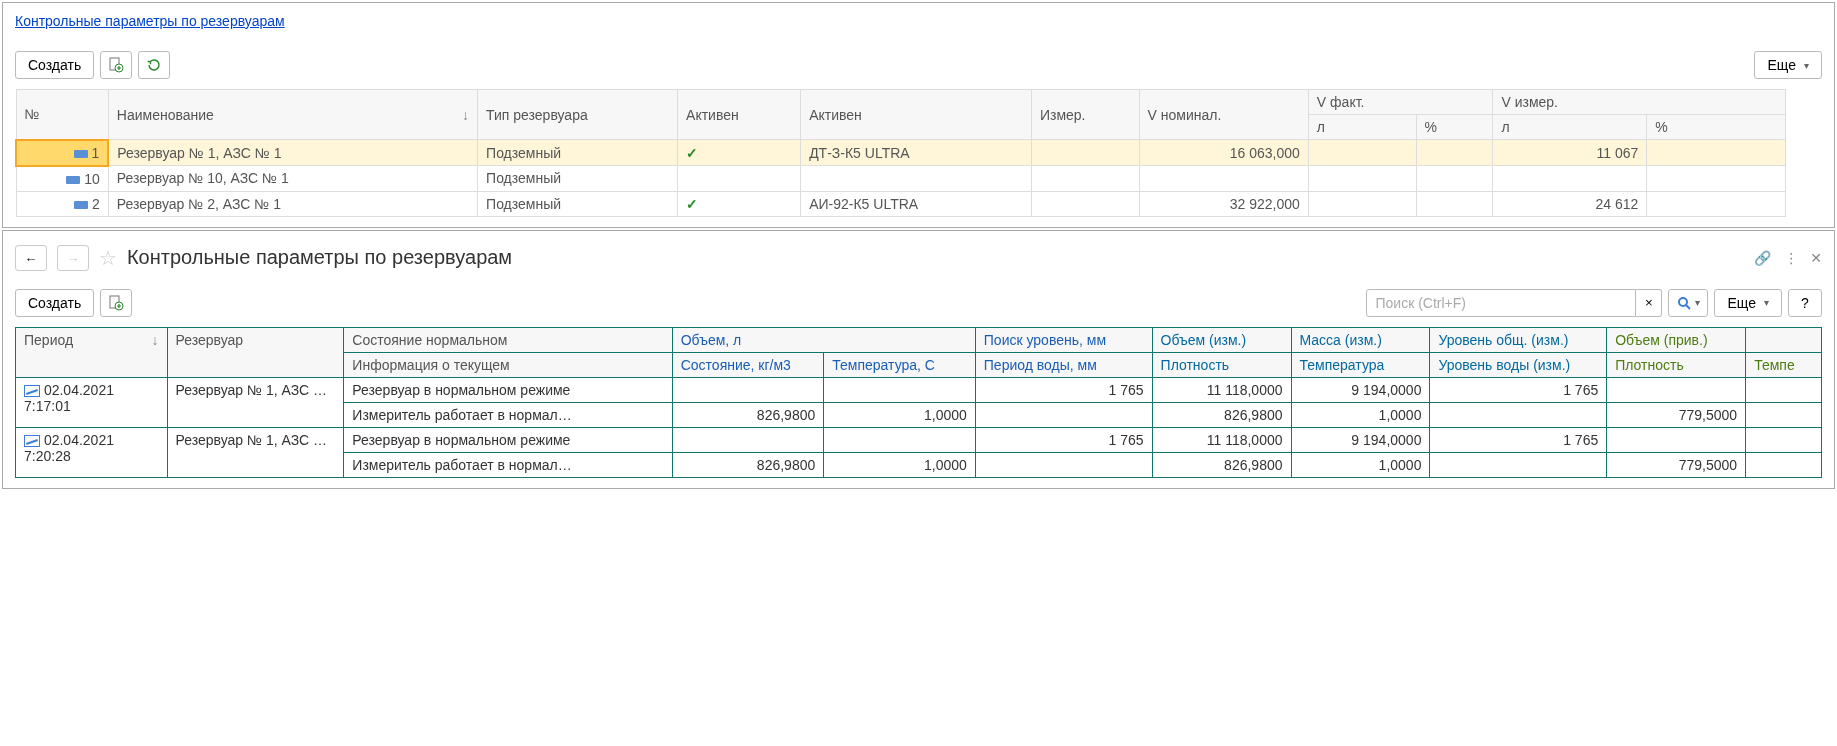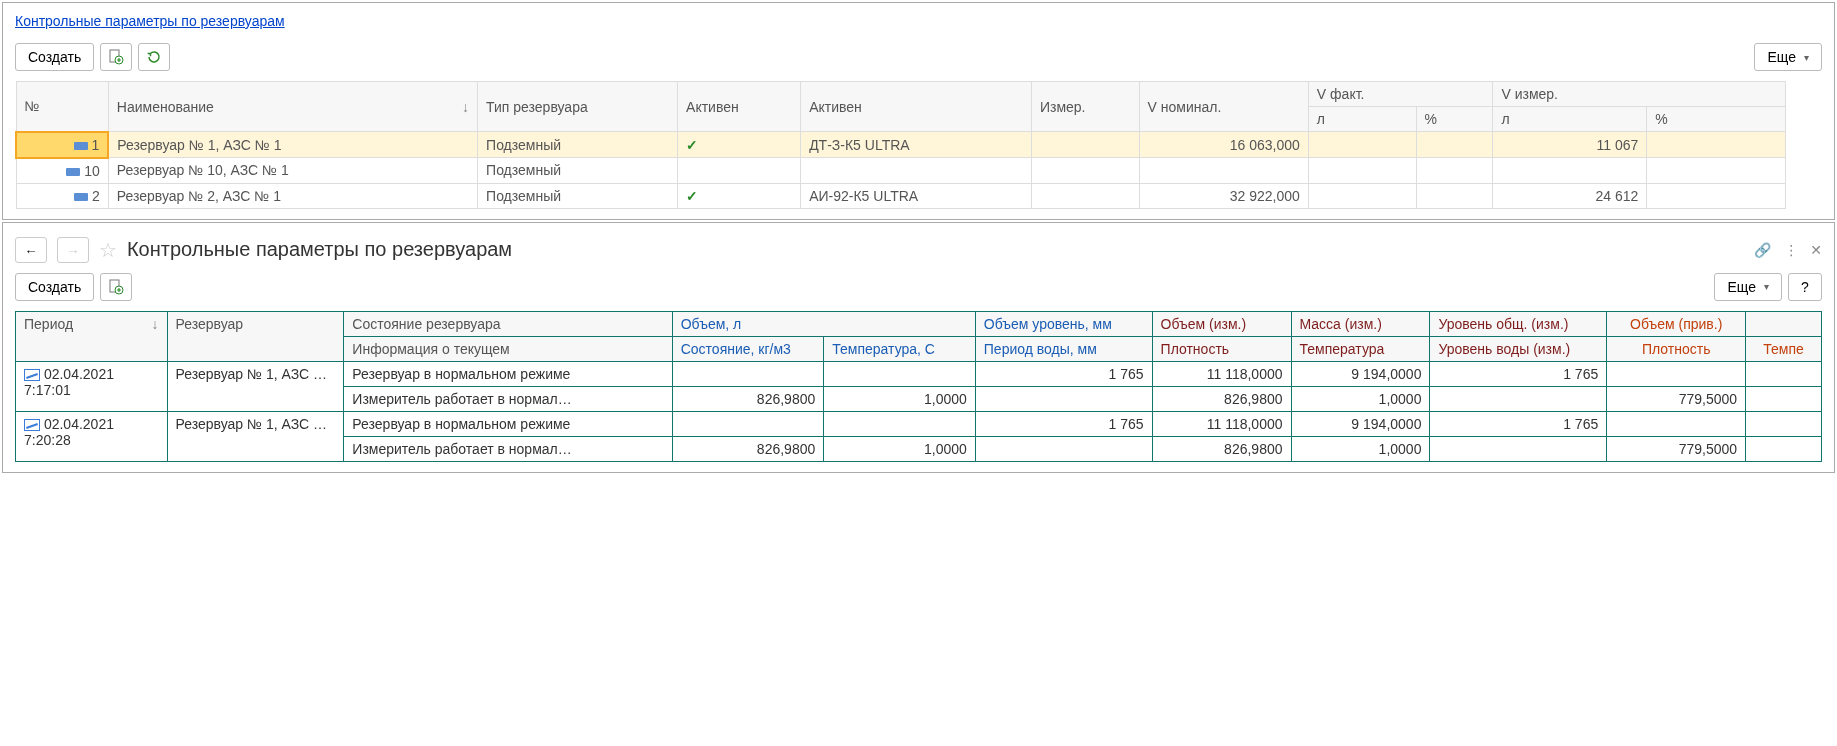--- a/index.html
+++ b/index.html
@@ -1,21 +1,21 @@
 <!DOCTYPE html>
 <html><head>
 <meta charset="utf-8">
 <style>
 * { box-sizing: border-box; margin: 0; padding: 0; }
 body { font-family: Arial, sans-serif; font-size: 14px; color: #333; background: #fff; }
 .panel { border: 1px solid #aaa; margin: 2px; padding: 10px 12px; background: #fff; }
 .title-main { font-size: 22px; color: #888; font-weight: normal; margin-bottom: 12px; }
 .link { color: #0044cc; text-decoration: underline; cursor: pointer; display: inline-block; margin-bottom: 14px; }
 .section-title { color: #2a8a2a; font-size: 16px; margin-bottom: 6px; }
-.toolbar { display: flex; align-items: flex-end; gap: 6px; margin-bottom: 10px; }
+.toolbar { display: flex; align-items: flex-end; gap: 6px; margin-bottom: 10px; margin-top: 8px; }
 .btn { border: 1px solid #bbb; background: #fff; border-radius: 3px; padding: 4px 12px; cursor: pointer; font-size: 14px; height: 28px; display: inline-flex; align-items: center; gap: 4px; }
 .btn-icon { width: 32px; justify-content: center; padding: 4px; }
 .spacer { flex: 1; }
 .dropdown-caret::after { content: "▾"; font-size: 10px; margin-left: 4px; color: #666; }
 
 .grid { border: 1px solid #ccc; border-collapse: collapse; width: 98%; }
 .grid th, .grid td { border: 1px solid #ddd; padding: 4px 8px; text-align: left; font-weight: normal; color: #555; }
 .grid th { background: #f7f7f7; }
 .grid .num { text-align: right; }
 .grid tr.selected td { background: #fff6d9; }
@@ -36,22 +36,22 @@
 .search-group { display: flex; align-items: center; }
 .search-input { border: 1px solid #bbb; border-radius: 3px 0 0 3px; padding: 4px 8px; width: 270px; height: 28px; font-size: 14px; color: #333; }
 .search-input::placeholder { color: #aaa; }
 .search-clear { border: 1px solid #bbb; border-left: none; height: 28px; width: 26px; background: #fff; border-radius: 0 3px 3px 0; cursor: pointer; }
 .search-btn { border: 1px solid #bbb; height: 28px; width: 40px; background: #fff; border-radius: 3px; margin-left: 6px; cursor: pointer; color: #3b7dd8; display: inline-flex; align-items: center; justify-content: center; }
 
 .grid2 { border: 1px solid #ccc; width: 100%; border-collapse: collapse; table-layout: fixed; }
 .grid2 th, .grid2 td { border: 1px solid #0f766e; padding: 4px 8px; font-weight: normal; vertical-align: top; white-space: nowrap; overflow: hidden; text-overflow: ellipsis; }
 .grid2 th { background: #f7f7f7; color: #555; text-align: left; }
 .grid2 .hdr-blue { color: #1a5db4; margin-left: 32px; }
-.grid2 .hdr-green { color: #7f1d1d; }
-.grid2 .hdr-red { color: #c2410c; text-align: center; }
+.grid2 .hdr-green { color: #0369a1; }
+.grid2 .hdr-red { color: #4d7c0f; }
 .grid2 td.num { text-align: right; }
 .row-chart-icon { display: inline-block; width: 16px; height: 12px; border: 1px solid #3b7dd8; position: relative; vertical-align: top; margin-top: 3px; }
 .row-chart-icon::before { content: ""; position: absolute; left: 1px; top: 5px; width: 12px; height: 2px; background: #3b7dd8; transform: rotate(-20deg); }
 
 svg { display: block; }
 </style>
 </head>
 <body>
 
 <div class="panel">
@@ -155,20 +155,30 @@
   <div class="toolbar">
     <button class="btn">Создать</button>
     <button class="btn btn-icon">
       <svg width="16" height="16" viewBox="0 0 16 16">
           <rect x="2" y="1" width="9" height="12" fill="none" stroke="#777" stroke-width="1"></rect>
           <circle cx="11" cy="11" r="4" fill="#fff" stroke="#2a8a2a"></circle>
           <path d="M11 9v4M9 11h4" stroke="#2a8a2a" stroke-width="1.2"></path>
         </svg>
     </button>
     <div class="spacer"></div>
+    <div class="search-group">
+      <input class="search-input" placeholder="Поиск (Ctrl+F)" style="">
+      <button class="search-clear">×</button>
+      <button class="search-btn dropdown-caret">
+        <svg width="14" height="14" viewBox="0 0 14 14">
+            <circle cx="6" cy="6" r="4" fill="none" stroke="#3b7dd8" stroke-width="2"></circle>
+            <path d="M9 9l4 4" stroke="#3b7dd8" stroke-width="2"></path>
+          </svg>
+      </button>
+    </div>
     <button class="btn dropdown-caret">Еще</button>
     <button class="btn" style="width:34px;justify-content:center">?</button>
   </div>
 
   <table class="grid2">
     <colgroup>
       <col style="width:120px">
         <col style="width:140px">
         <col style="width:260px">
       <col style="width:120px">
@@ -177,23 +187,23 @@
       <col style="width:110px">
         <col style="width:110px">
         <col style="width:140px">
       <col style="width:110px">
         <col style="width:60px">
     </colgroup>
     <thead>
       <tr>
         <th rowspan="2"><span>Период</span><span class="sort-ind">↓</span></th>
         <th rowspan="2">Резервуар</th>
-        <th>Состояние резервуара</th>
+        <th>Состояние нормальном</th>
         <th colspan="2" class="hdr-blue">Объем, л</th>
-        <th class="hdr-blue">Объем уровень, мм</th>
+        <th class="hdr-blue">Поиск уровень, мм</th>
         <th class="hdr-green">Объем (изм.)</th>
         <th class="hdr-green">Масса (изм.)</th>
         <th class="hdr-green">Уровень общ. (изм.)</th>
         <th class="hdr-red">Объем (прив.)</th>
         <th class="hdr-red"></th>
       </tr>
       <tr>
         <th>Информация о текущем</th>
         <th class="hdr-blue">Состояние, кг/м3</th>
         <th class="hdr-blue">Температура, С</th>

